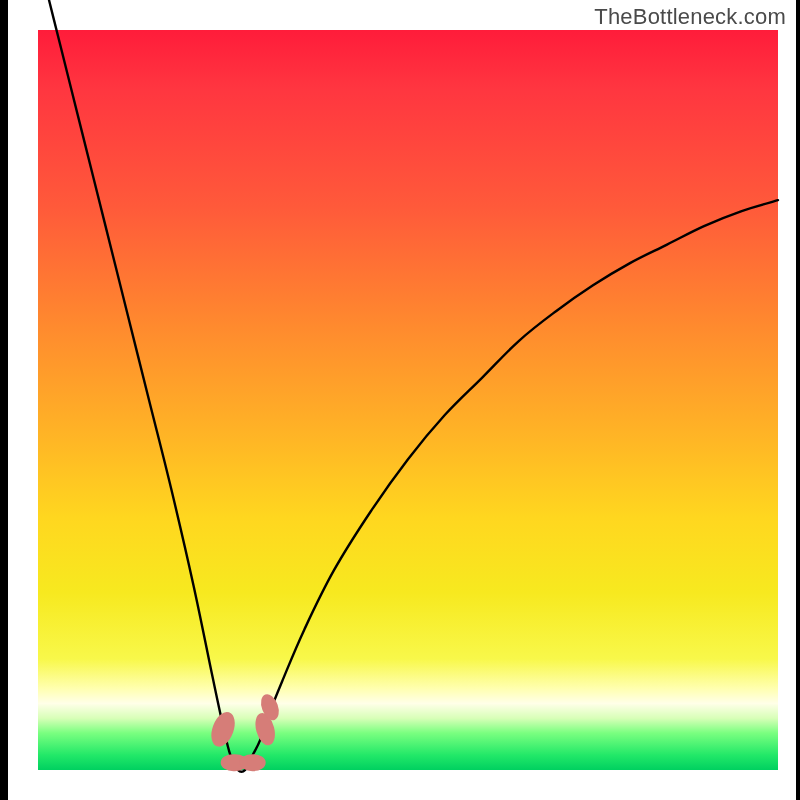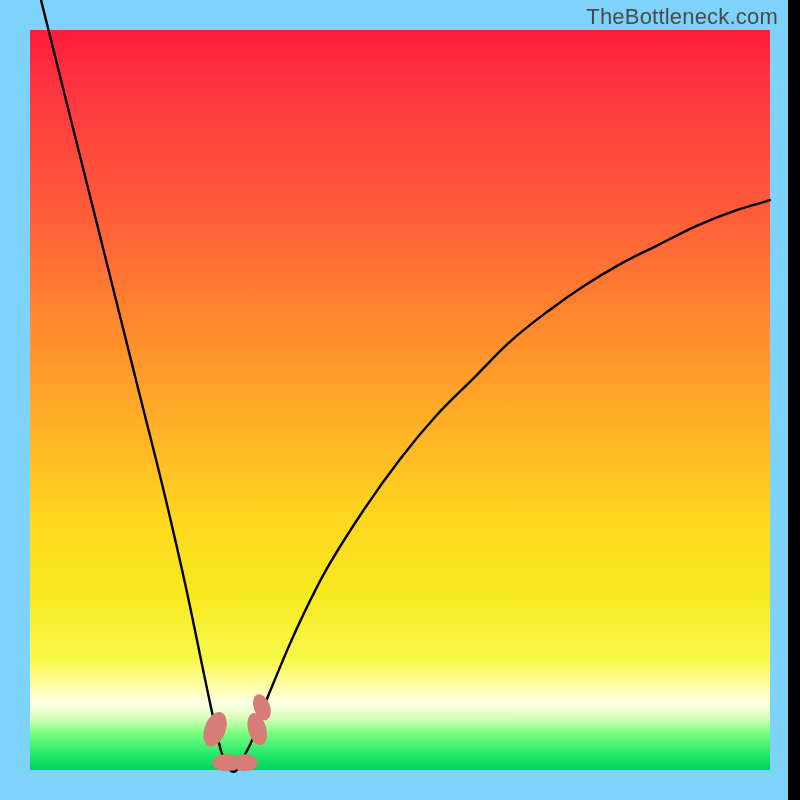--- a/index.html
+++ b/index.html
@@ -8,21 +8,22 @@
     width: 800px;
     height: 800px;
     overflow: hidden;
     background: #000;
     font-family: Arial, Helvetica, sans-serif;
   }
   .frame {
     position: relative;
     width: 788px;
     height: 800px;
-    background: #7dd3fc;
+    background: #ffffff;
+    margin-left: 8px;
   }
   .plot {
     position: absolute;
     left: 30px;
     top: 30px;
     width: 740px;
     height: 740px;
     background: linear-gradient(to bottom,
       #ff1c3a 0%,
       #ff3640 8%,

